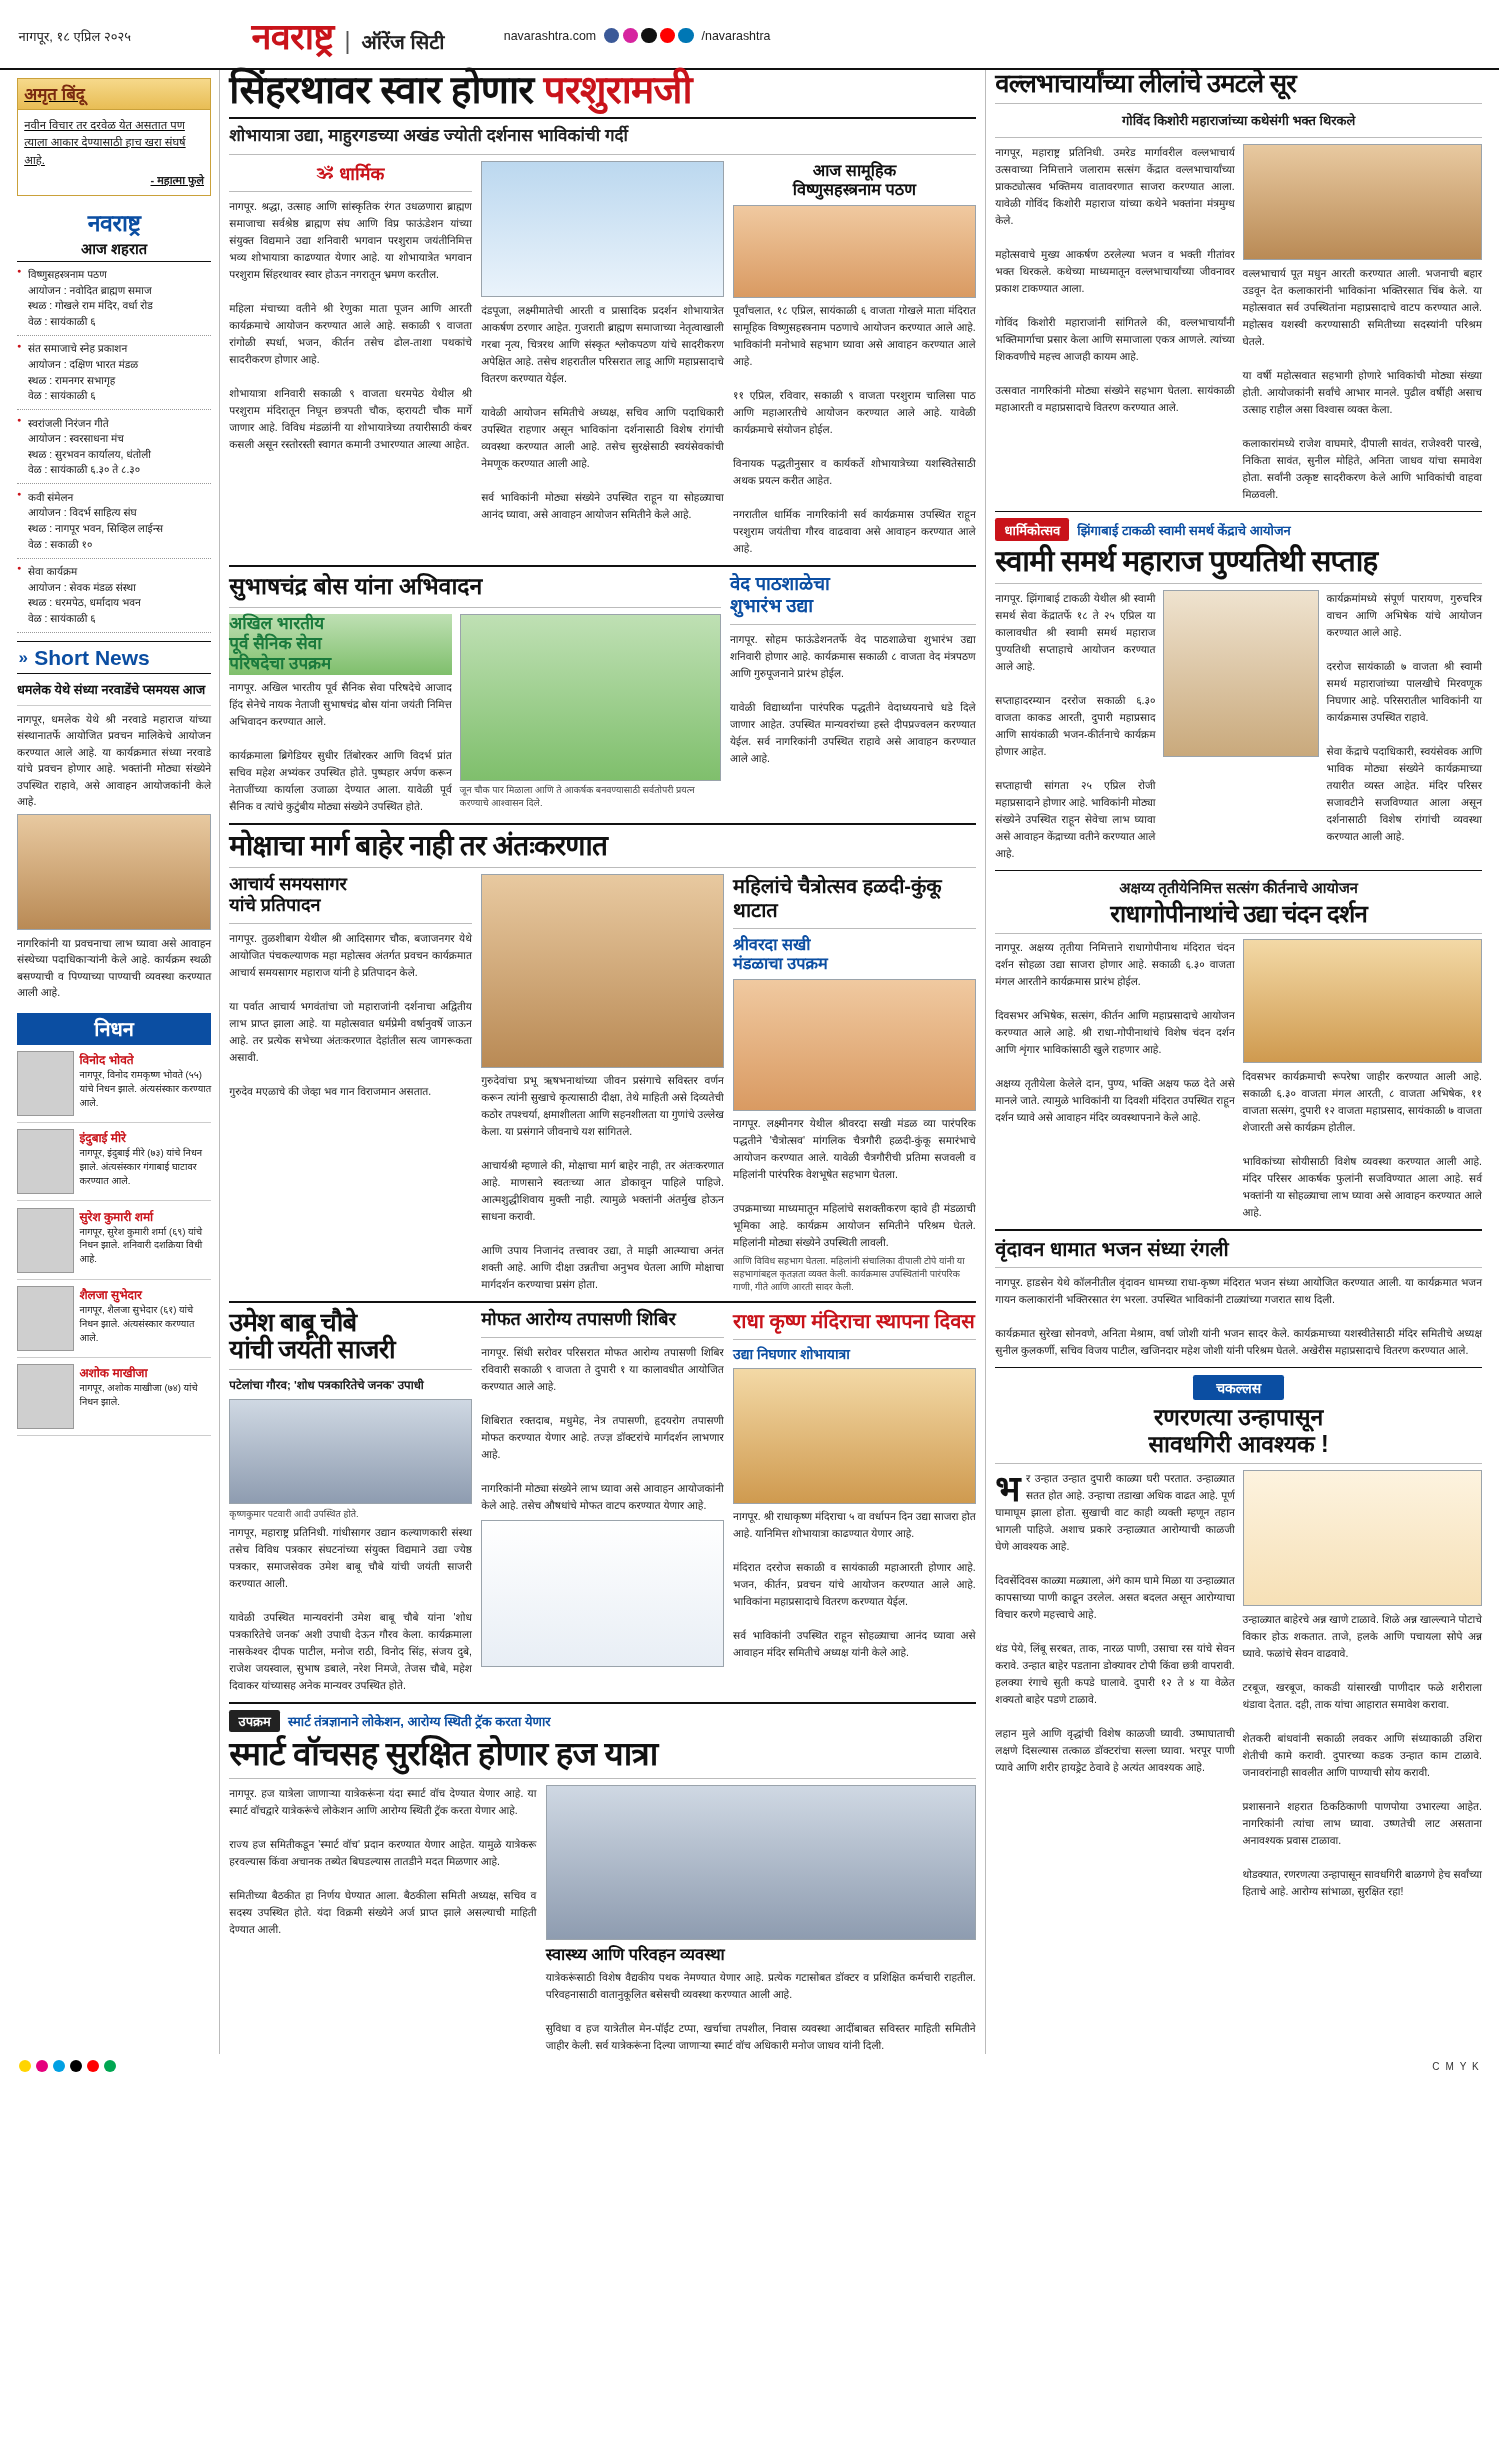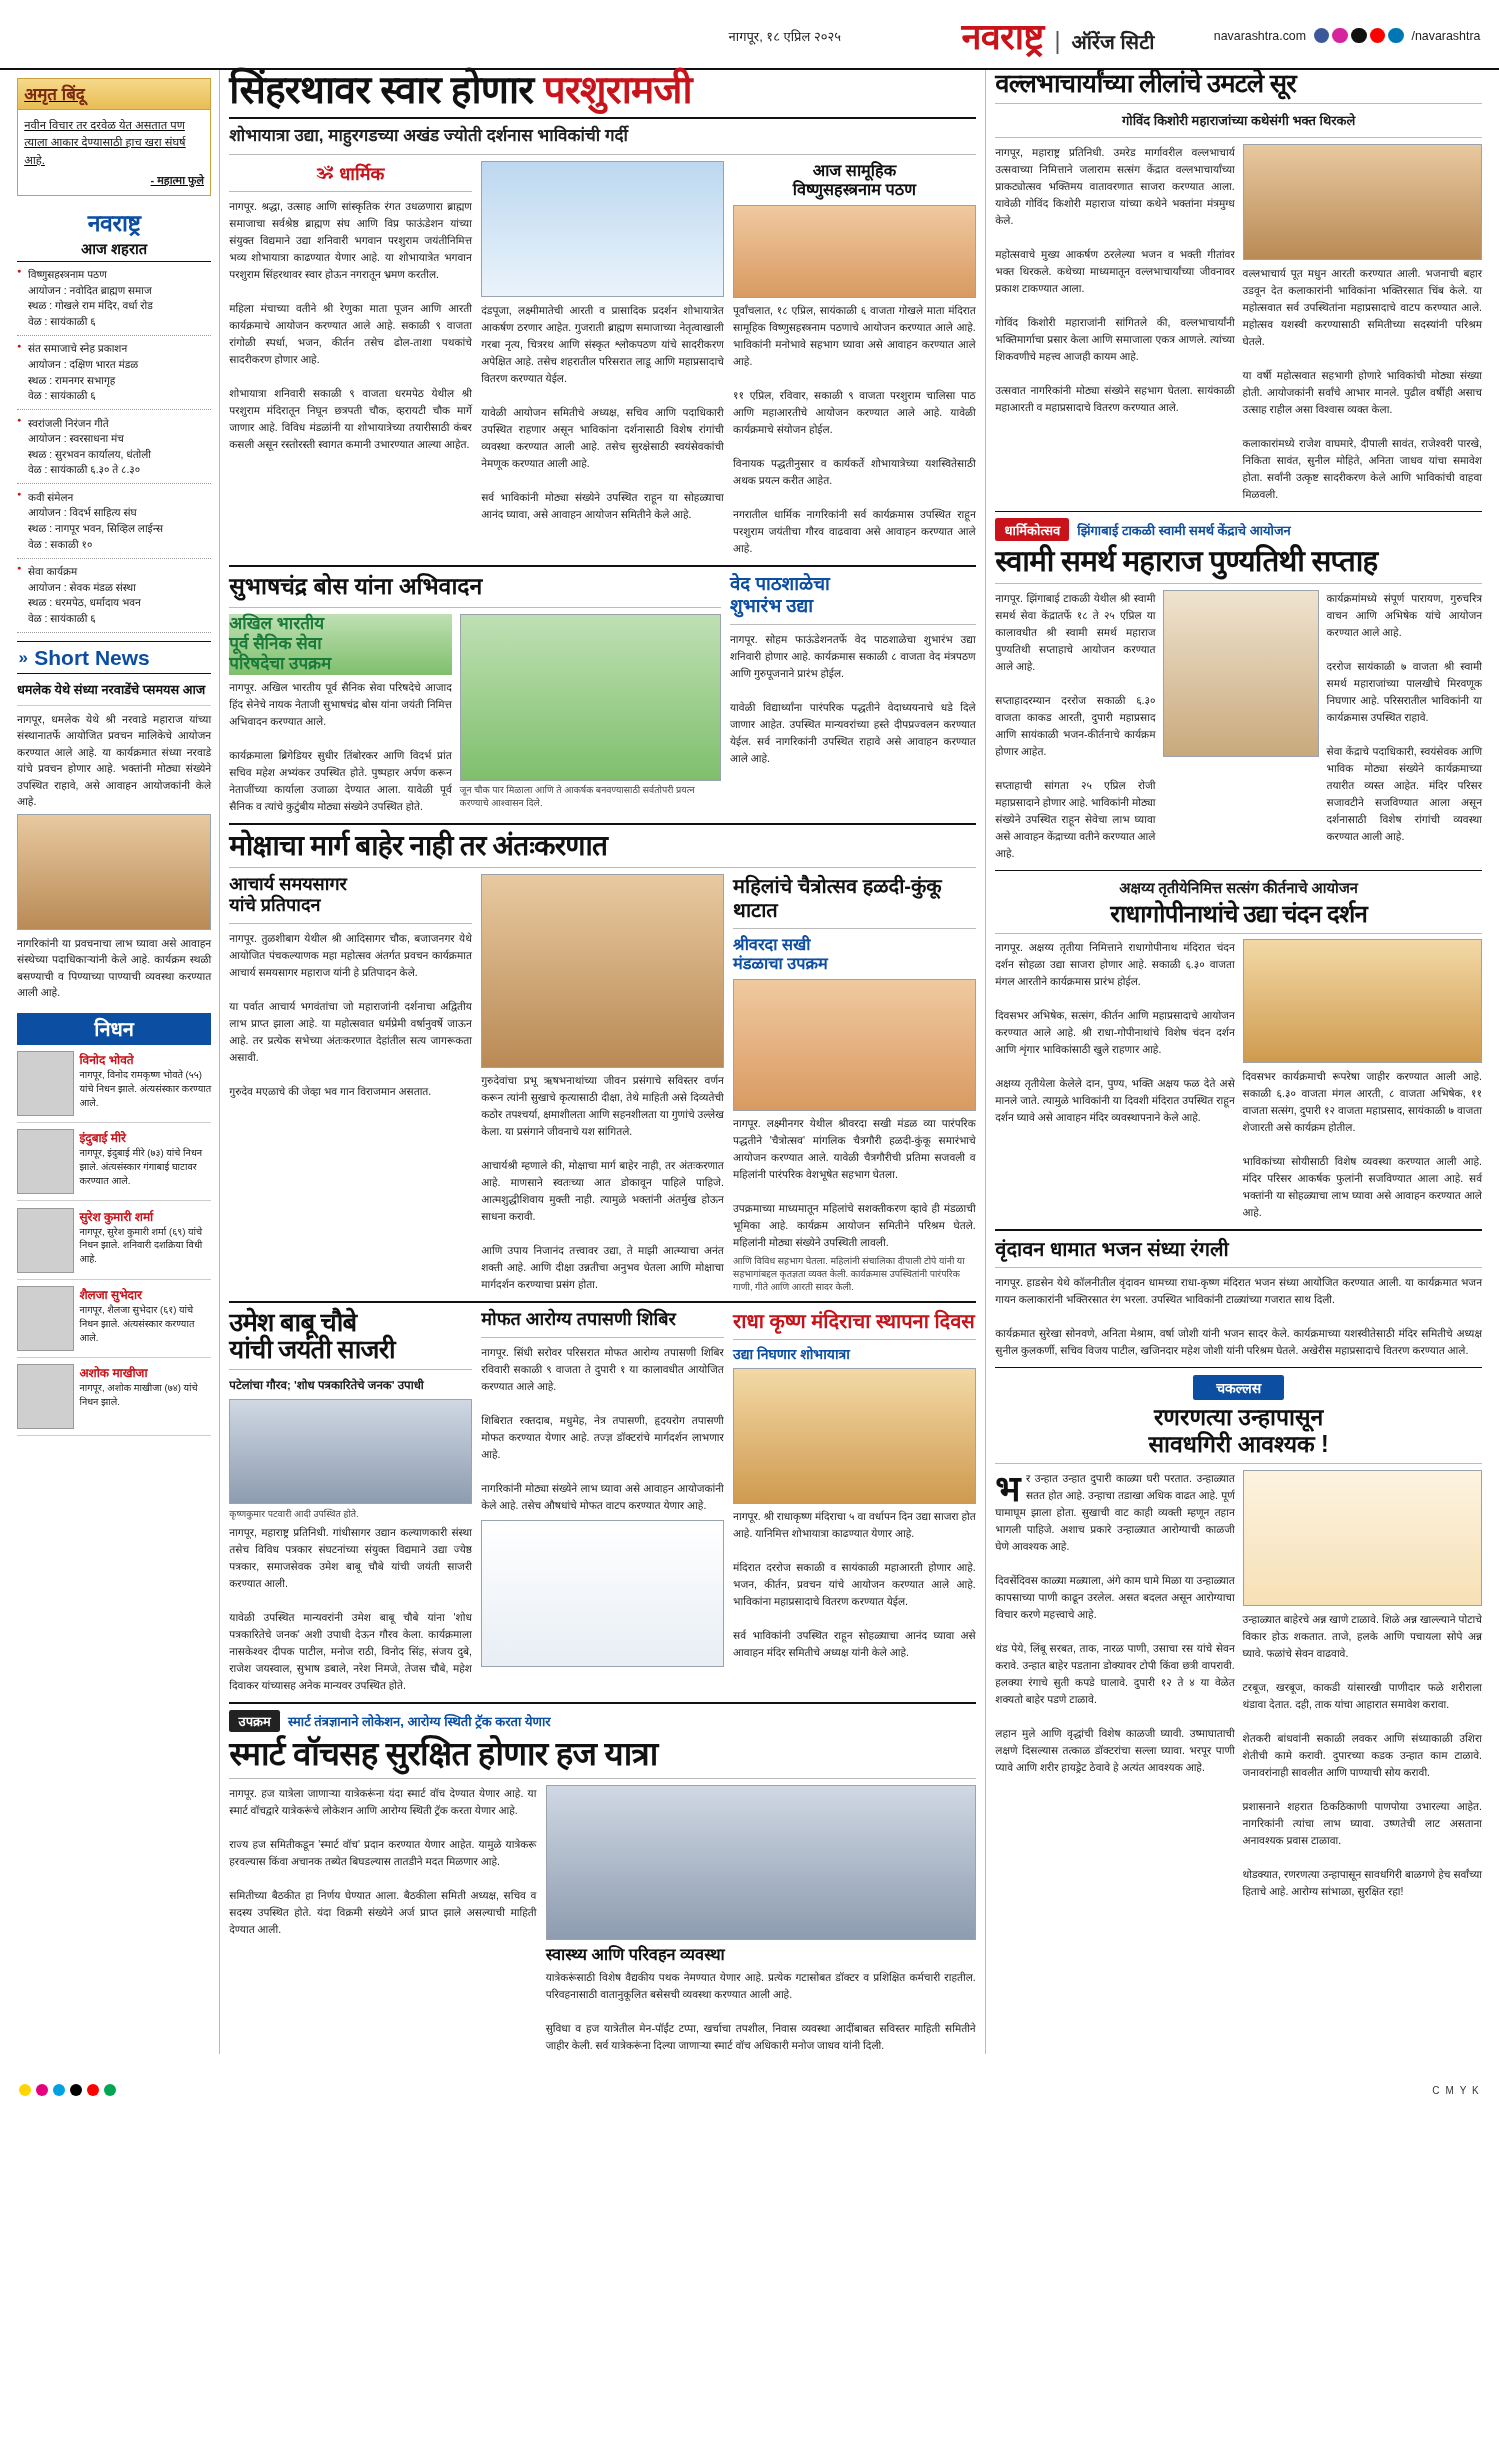--- a/index.html
+++ b/index.html
@@ -4,21 +4,21 @@
 <style>
   * { box-sizing: border-box; }
   html, body { margin:0; padding:0; background:#d8d8d8; }
   body { font-family: "Liberation Sans", sans-serif; }
   .page {
     width:1499px; height:2462px; background:#ffffff; margin:0 auto; position:relative;
     padding:0; overflow:hidden;
   }
   
   .masthead {
-    display:flex; align-items:center; justify-content:flex-end;
+    display:flex; align-items:center; justify-content:flex-start;
     padding:11px 18.6px 7.8px 18.6px; border-bottom:2.3px solid #111;
   }
   .mh-left { font-size:13px; color:#222; width:233px; }
   .mh-center { display:flex; align-items:baseline; gap:11px; }
   .logo-nav {
     font-size:36px; font-weight:bold; color:#c9131a; letter-spacing:-0.8px;
     font-family:"Liberation Sans", sans-serif;
   }
   .logo-div { font-size:23px; color:#555; }
   .logo-sub { font-size:20px; color:#222; font-weight:bold; }
@@ -94,21 +94,21 @@
   .saint { background:linear-gradient(#efe3cf,#c9a97c); }
   .green { background:linear-gradient(#bfe0b4,#7fbf6c); }
   .meeting{ background:linear-gradient(#cfd8e3,#8e9cb0); }
   .krishna{ background:linear-gradient(#f3d9a6,#cf9a4f); }
   .cartoon{ background:linear-gradient(#fdf3df,#f6e0b6); }
 
   .chaklas-head { background:#0b4ea2; color:#fff; font-weight:bold; font-size:14px; text-align:center; padding:3.1px 0; border-radius:2.3px;}
   .chaklas-title { font-size:23px; font-weight:bold; color:#111; line-height:1.15; text-align:center; margin-top:4.7px;}
   .dropcap { float:left; font-size:36px; font-weight:bold; line-height:0.85; padding:3.1px 5.4px 0 0; color:#111;}
 
-  .footdots { display:flex; gap:4.7px; padding:6.2px 18.6px; align-items:center;margin-top:24px;}
+  .footdots { display:flex; gap:4.7px; padding:6.2px 18.6px; align-items:center;}
   .fd { width:12.4px;height:12.4px;border-radius:50%;}
   .cmyk { margin-left:auto; font-size:10px; color:#333; letter-spacing:1.6px;}
   .rowflex { display:flex; gap:7.8px; }
   .mt6{margin-top:4.7px;} .mt10{margin-top:7.8px;}
   .center{text-align:center;}
 </style>
 </head>
 <body>
 
 <div class="page">

